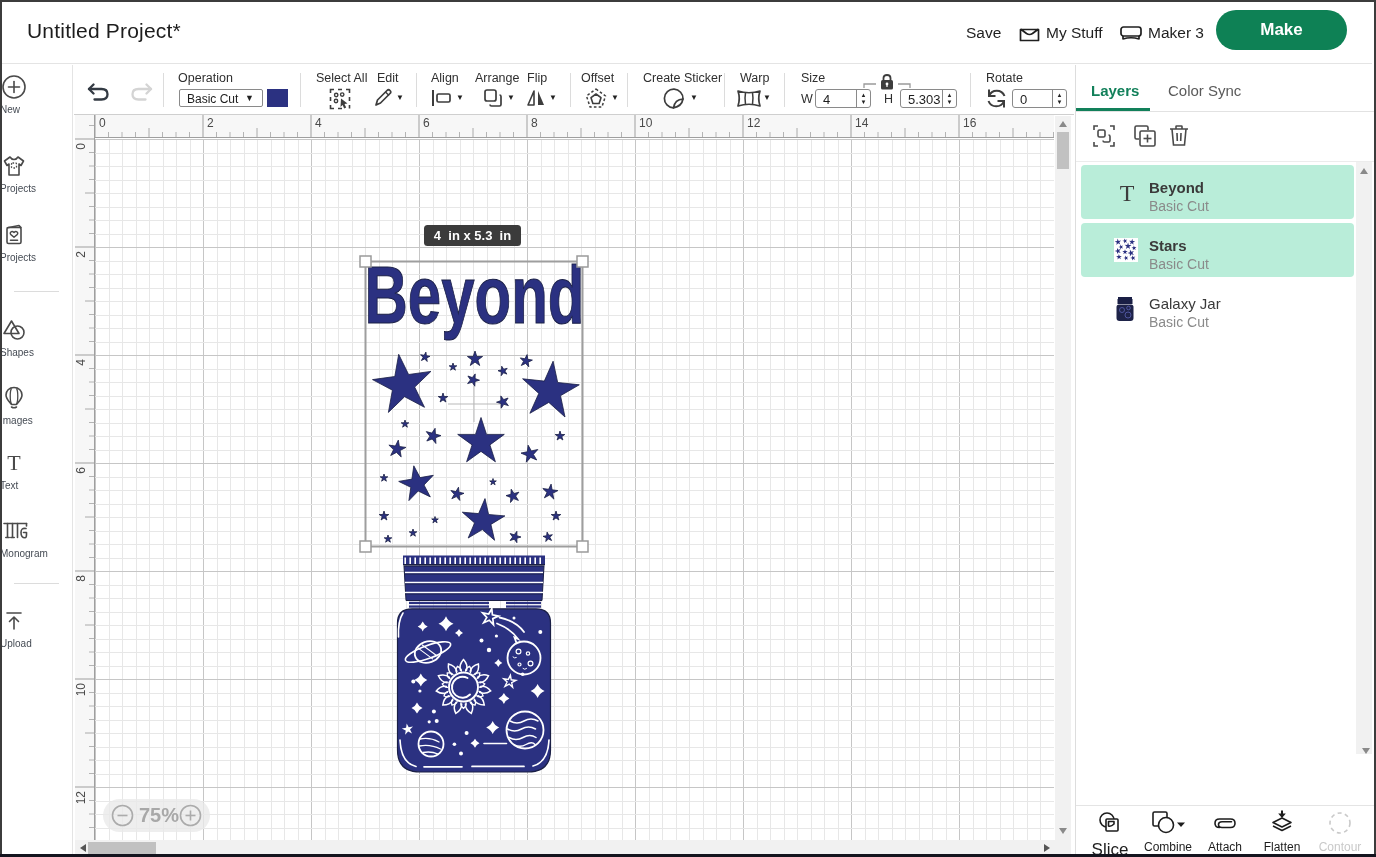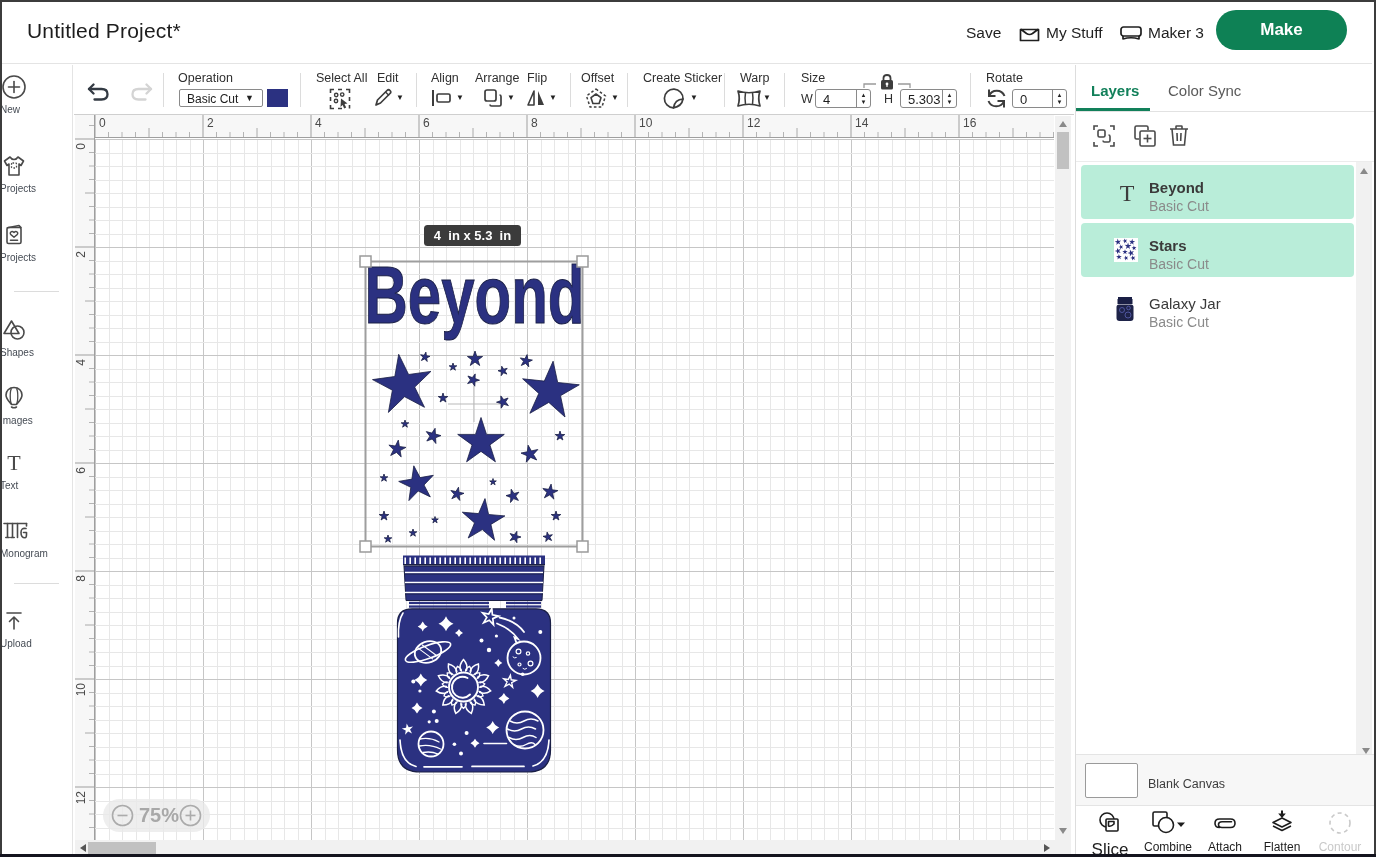--- a/index.html
+++ b/index.html
@@ -732,24 +732,20 @@
           <circle cx="14" cy="19" r="3" fill="none" stroke="#5a62b5" stroke-width="0.8"></circle>
           <circle cx="14.5" cy="12" r="1.8" fill="none" stroke="#5a62b5" stroke-width="0.8"></circle>
         </svg></div>
       <div class="ltitle" style="font-weight:normal">Galaxy Jar</div>
       <div class="lsub">Basic Cut</div>
     </div>
     <div style="position:absolute;left:0px;top:96px;width:299px;height:1px;background:#ececec"></div>
     <div style="position:absolute;left:280px;top:97px;width:16px;height:592px;background:#f1f1f1"></div>
     <div style="position:absolute;left:284px;top:103px;width:0;height:0;border-left:4px solid transparent;border-right:4px solid transparent;border-bottom:6px solid #8a8a8a"></div>
     <div style="position:absolute;left:286px;top:683px;width:0;height:0;border-left:4px solid transparent;border-right:4px solid transparent;border-top:6px solid #8a8a8a"></div>
-    <div id="blankstrip">
-      <div id="blanksw"></div>
-      <div style="position:absolute;left:72px;top:22px;font-size:12.5px;color:#3d3d3d">Blank Canvas</div>
-    </div>
     <div id="rbottom">
       <div style="position:absolute;left:7px;top:4px;width:54px;text-align:center"><svg width="26" height="26" viewBox="0 0 26 26">
           <circle cx="10" cy="10" r="7" stroke="#1d1d1d" stroke-width="1.6" fill="none" stroke-linejoin="round"></circle>
           <rect x="9" y="9" width="12" height="12" rx="1" fill="#fff" stroke="#1d1d1d" stroke-width="1.6" stroke-linejoin="round"></rect>
           <path d="M11.5,11.5 L17,11.5 L17,14 Q14,17 11.5,16 Z" stroke="#1d1d1d" stroke-width="1.6" fill="none" stroke-linejoin="round"></path>
         </svg><div style="font-size:17px;color:#1d1d1d;margin-top:0px">Slice</div></div>
       <div style="position:absolute;left:65px;top:4px;width:54px;text-align:center"><svg width="36" height="26" viewBox="0 0 36 26">
           <rect x="3" y="2" width="14" height="14" rx="1.5" stroke="#1d1d1d" stroke-width="1.6" fill="none" stroke-linejoin="round"></rect>
           <circle cx="16" cy="15" r="7.5" fill="#fff" stroke="#1d1d1d" stroke-width="1.6" stroke-linejoin="round"></circle>
           <path d="M27,12.5 l8,0 -4,4.5 Z" fill="#1d1d1d"></path>

